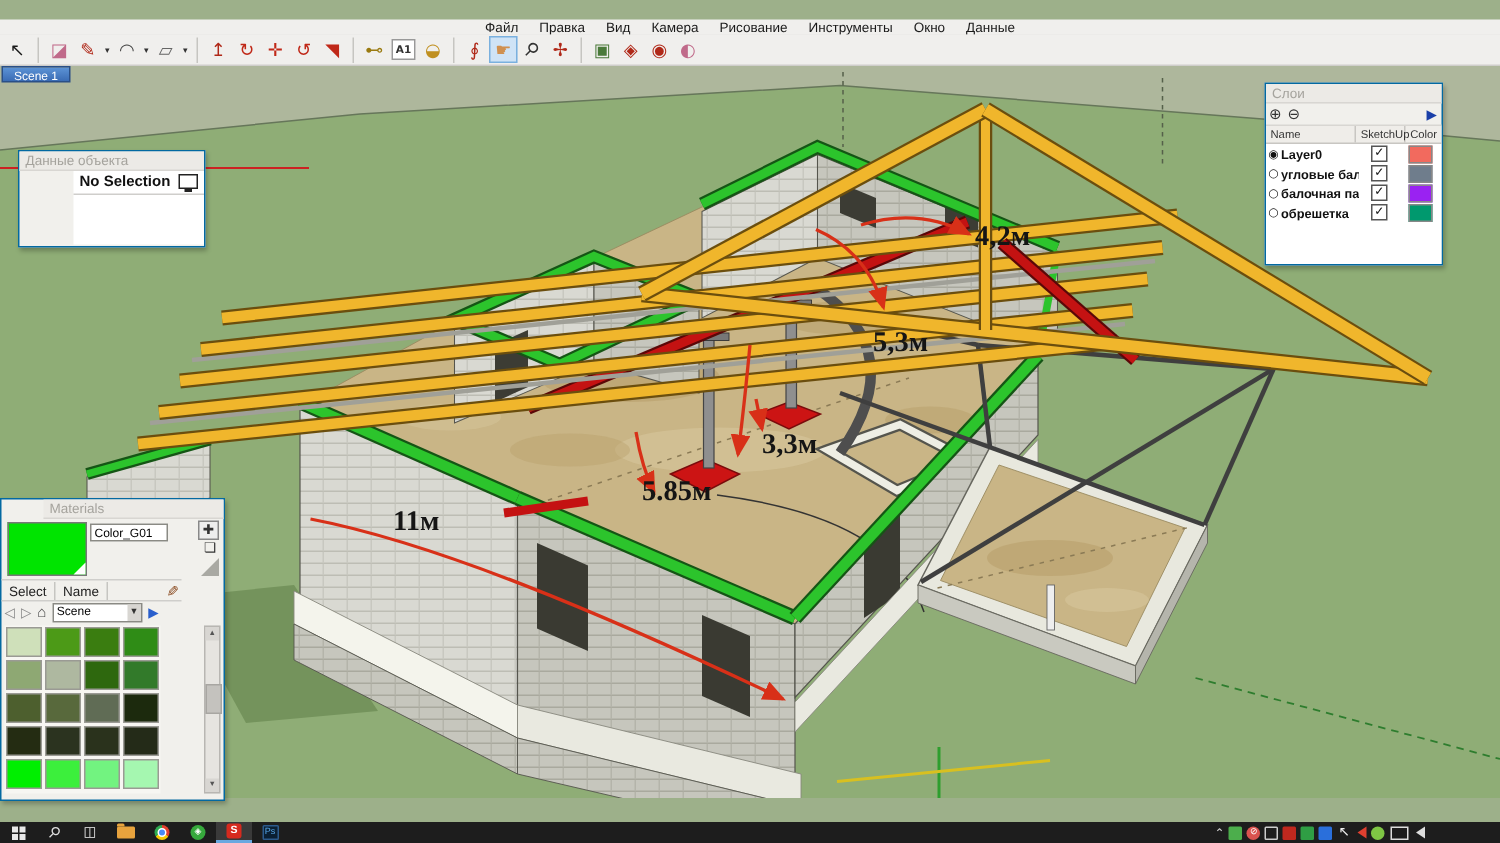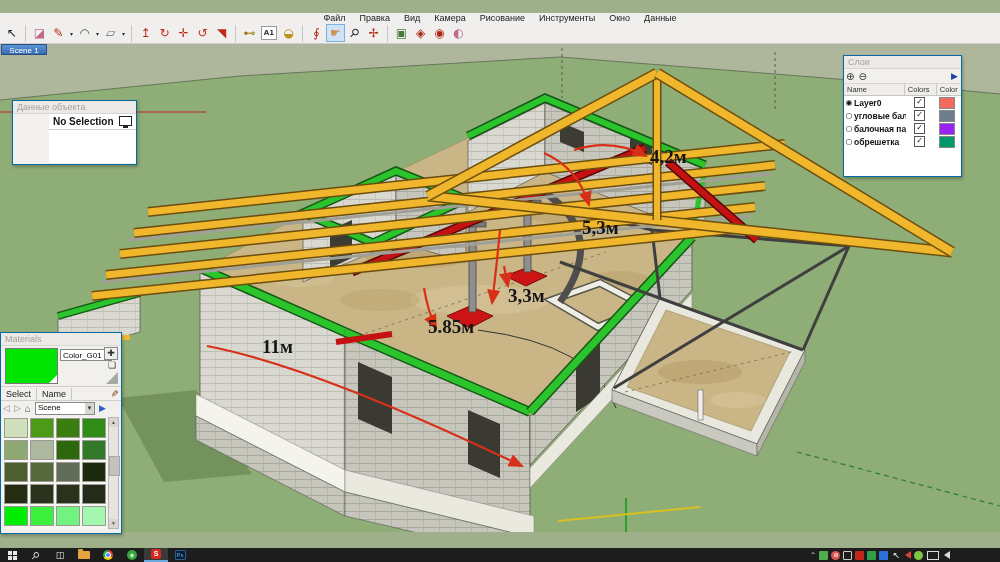--- a/index.html
+++ b/index.html
@@ -32,21 +32,21 @@
   .panel{background:#f1f0ec;border:1px solid #0369a1;box-shadow:1px 2px 3px rgba(0,0,0,.25);}
   .panel-title{height:12px;background:#eceae6;color:#a5a39d;font-size:9px;line-height:12px;padding-left:4px;position:relative;border-bottom:1px solid #d8d6d2;}
 
   .entity-info{left:12px;top:100px;width:123px;height:63px;}
   .ei-body{background:#fff;height:49px;margin-left:36px;}
   .ei-row{height:15px;border-bottom:1px solid #cfcecb;display:flex;align-items:center;position:relative;}
   .ei-status{font-size:10px;font-weight:bold;color:#111;padding-left:4px;}
   .ei-monitor{position:absolute;right:4px;top:2px;width:11px;height:8px;border:1px solid #222;background:#fff;}
   .ei-monitor:after{content:"";position:absolute;left:3px;top:9px;width:5px;height:2px;background:#222;}
 
-  .materials{left:0;top:332px;width:120px;height:200px;}
+  .materials{left:0;top:332px;width:120px;height:200px;padding-left:28px;}
   .mat-preview{position:absolute;left:4px;top:15px;width:51px;height:34px;border:1px solid #777;}
   .mat-fold{position:absolute;right:0;bottom:0;width:0;height:0;border-left:8px solid transparent;border-bottom:8px solid #fff;}
   .mat-name{position:absolute;left:59px;top:16px;width:46px;height:10px;font-size:8px;border:1px solid #8a8a84;background:#fff;padding:0 2px;}
   .mat-ico{position:absolute;width:12px;height:11px;font-size:9px;line-height:11px;text-align:center;color:#333;}
   .mat-swatch-gray{position:absolute;right:3px;top:39px;width:0;height:0;border-left:12px solid transparent;border-bottom:12px solid #a9a9a3;}
   .mat-tabs{position:absolute;left:0;top:53px;width:120px;height:13px;border-top:1px solid #cfcecb;border-bottom:1px solid #cfcecb;display:flex;align-items:center;}
   .mat-tab{font-size:9px;color:#222;padding:0 5px;border-right:1px solid #c6c5c1;line-height:12px;}
   .mat-eyedrop{position:absolute;right:3px;top:1px;font-size:10px;color:#8a4a20;transform:rotate(90deg);}
   .mat-nav{position:absolute;left:0;top:68px;width:120px;height:14px;display:flex;align-items:center;}
   .mat-arrow{font-size:9px;color:#888;padding:0 2px;}
@@ -391,21 +391,21 @@
 
   <div class="abs panel layers">
     <div class="panel-title">Слои</div>
     <div class="lay-tools">
       <span class="lay-pm">⊕</span>
       <span class="lay-pm">⊖</span>
       <span class="lay-detail">▶</span>
     </div>
     <div class="lay-head">
       <div class="lh-name">Name</div>
-      <div class="lh-vis">Colors</div>
+      <div class="lh-vis">SketchUp</div>
       <div class="lh-col">Color</div>
     </div>
     <div class="lay-body">
       <div class="lay-row">
         <span class="lay-radio">◉</span>
         <span class="lay-name">Layer0</span>
         <span class="lay-cb">✓</span>
         <span class="lay-chip" style="background-color: rgb(242, 106, 94);"></span>
       </div>
       <div class="lay-row">

